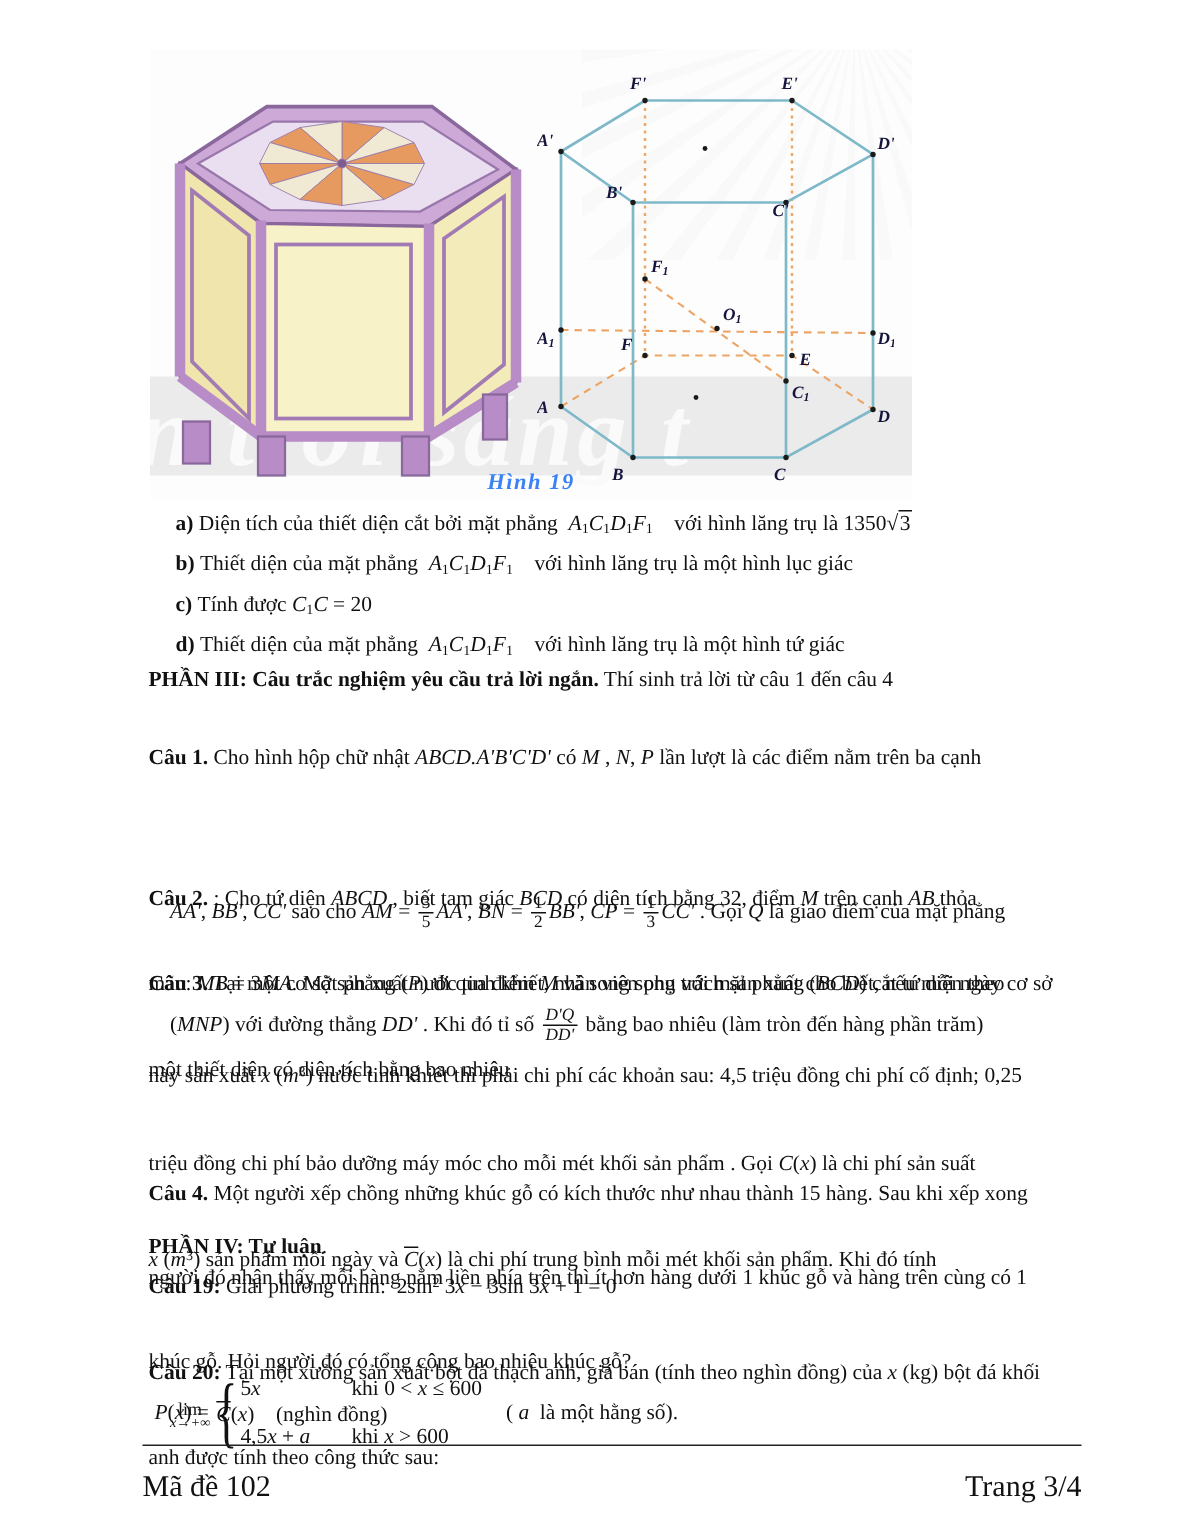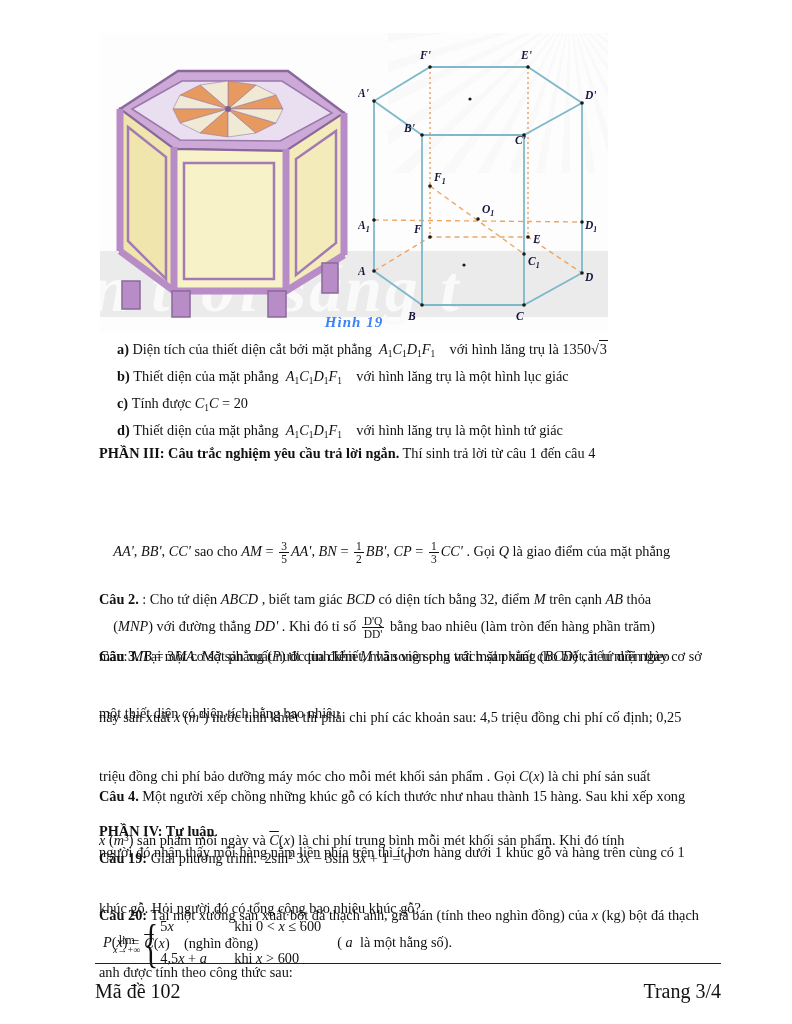--- a/index.html
+++ b/index.html
@@ -21,21 +21,21 @@
   .ind{left:117px;}
   .ln{white-space:pre;line-height:23px;height:23px;}
   .ln.t38{height:38px;line-height:38px;}
   .ln.t40{height:40px;line-height:40px;}
   .ln.t28{height:28px;line-height:28px;}
   .ln.t27{height:27px;line-height:27px;}
   .ln.t22{height:22px;line-height:22px;}
   .frac{display:inline-flex;flex-direction:column;align-items:center;vertical-align:middle;
         font-size:11.5px;line-height:1.05;margin:0 2px;}
   .frac .fnum{border-bottom:1px solid #111;padding:0 2px;}
-  .frac.ifrac{}
+  .frac.ifrac{font-style:italic;}
   .lim{display:inline-flex;flex-direction:column;align-items:center;vertical-align:middle;
        line-height:1;margin-right:4px;}
   .lim .limtop{font-size:12px;}
   .lim .limbot{font-size:9.5px;font-style:italic;}
   
   .pw{position:absolute;left:103px;top:916px;display:flex;align-items:center;white-space:pre;}
   .pw .brace{display:inline-block;font-size:30px;font-weight:400;transform:scaleY(1.75);
              margin:0 2px 0 1px;color:#111;}
   .pwrows{display:flex;flex-direction:column;gap:11px;}
   .pwrow{display:flex;line-height:21px;height:21px;}
@@ -181,20 +181,21 @@
 </div>
 
 <div class="blk ind ln" style="top:338px"><span class="s-b">a) </span><span class="s-r">Diện tích của thiết diện cắt bởi mặt phẳng  </span><span class="s-i">A</span><span class="s-sub">1</span><span class="s-i">C</span><span class="s-sub">1</span><span class="s-i">D</span><span class="s-sub">1</span><span class="s-i">F</span><span class="s-sub">1</span><span class="s-r">    với hình lăng trụ là 1350</span><span class="s-r">√</span><span class="s-sq">3</span></div>
 <div class="blk ind ln" style="top:365px"><span class="s-b">b) </span><span class="s-r">Thiết diện của mặt phẳng  </span><span class="s-i">A</span><span class="s-sub">1</span><span class="s-i">C</span><span class="s-sub">1</span><span class="s-i">D</span><span class="s-sub">1</span><span class="s-i">F</span><span class="s-sub">1</span><span class="s-r">    với hình lăng trụ là một hình lục giác</span></div>
 <div class="blk ind ln" style="top:392px"><span class="s-b">c) </span><span class="s-r">Tính được </span><span class="s-i">C</span><span class="s-sub">1</span><span class="s-i">C</span><span class="s-r"> = 20</span></div>
 <div class="blk ind ln" style="top:419px"><span class="s-b">d) </span><span class="s-r">Thiết diện của mặt phẳng  </span><span class="s-i">A</span><span class="s-sub">1</span><span class="s-i">C</span><span class="s-sub">1</span><span class="s-i">D</span><span class="s-sub">1</span><span class="s-i">F</span><span class="s-sub">1</span><span class="s-r">    với hình lăng trụ là một hình tứ giác</span></div>
 
 <div class="blk ln" style="top:442px"><span class="s-b">PHẦN III: Câu trắc nghiệm yêu cầu trả lời ngắn.</span><span class="s-r"> Thí sinh trả lời từ câu 1 đến câu 4</span></div>
 
 <div class="blk" style="top:460px">
+  <div class="ln"><span class="s-b">Câu 1.</span><span class="s-r"> Cho hình hộp chữ nhật </span><span class="s-i">ABCD.A'B'C'D'</span><span class="s-r"> có </span><span class="s-i">M</span><span class="s-r"> , </span><span class="s-i">N</span><span class="s-r">, </span><span class="s-i">P</span><span class="s-r"> lần lượt là các điểm nằm trên ba cạnh</span></div>
   <div class="ln t38">
     <span><span class="s-i">AA'</span><span class="s-r">, </span><span class="s-i">BB'</span><span class="s-r">, </span><span class="s-i">CC'</span><span class="s-r"> sao cho </span><span class="s-i">AM</span><span class="s-r"> = </span></span><span class="frac"><span class="fnum">3</span><span class="fden">5</span></span><span><span class="s-i">AA'</span><span class="s-r">, </span><span class="s-i">BN</span><span class="s-r"> = </span></span><span class="frac"><span class="fnum">1</span><span class="fden">2</span></span><span><span class="s-i">BB'</span><span class="s-r">, </span><span class="s-i">CP</span><span class="s-r"> = </span></span><span class="frac"><span class="fnum">1</span><span class="fden">3</span></span><span><span class="s-i">CC'</span><span class="s-r"> . Gọi </span><span class="s-i">Q</span><span class="s-r"> là giao điểm của mặt phẳng</span></span>
   </div>
   <div class="ln t40">
     <span><span class="s-r">(</span><span class="s-i">MNP</span><span class="s-r">)</span><span class="s-r"> với đường thẳng </span><span class="s-i">DD'</span><span class="s-r"> . Khi đó tỉ số </span></span><span class="frac ifrac"><span class="fnum">D'Q</span><span class="fden">DD'</span></span><span><span class="s-r"> bằng bao nhiêu (làm tròn đến hàng phần trăm)</span></span>
   </div>
 </div>
 
 <div class="blk" style="top:554px">
   <div class="ln"><span class="s-b">Câu 2.</span><span class="s-r"> : Cho tứ diện </span><span class="s-i">ABCD</span><span class="s-r"> , biết tam giác </span><span class="s-i">BCD</span><span class="s-r"> có diện tích bằng 32, điểm </span><span class="s-i">M</span><span class="s-r"> trên cạnh </span><span class="s-i">AB</span><span class="s-r"> thỏa</span></div>
@@ -216,21 +217,21 @@
   <div class="ln t22"><span class="s-b">Câu 4.</span><span class="s-r"> Một người xếp chồng những khúc gỗ có kích thước như nhau thành 15 hàng. Sau khi xếp xong</span></div>
   <div class="ln t22"><span class="s-r">người đó nhận thấy mỗi hàng nằm liền phía trên thì ít hơn hàng dưới 1 khúc gỗ và hàng trên cùng có 1</span></div>
   <div class="ln t22"><span class="s-r">khúc gỗ. Hỏi người đó có tổng cộng bao nhiêu khúc gỗ?</span></div>
 </div>
 
 <div class="blk ln" style="top:820px"><span class="s-b">PHẦN IV: Tự luận</span><span class="s-r">.</span></div>
 
 <div class="blk ln" style="top:845px"><span class="s-b">Câu 19:</span><span class="s-r"> Giải phương trình:  2sin</span><span class="s-sup">2</span><span class="s-r"> 3</span><span class="s-i">x</span><span class="s-r"> − 3sin 3</span><span class="s-i">x</span><span class="s-r"> + 1 = 0</span></div>
 
 <div class="blk" style="top:870px">
-  <div class="ln"><span class="s-b">Câu 20:</span><span class="s-r"> Tại một xưởng sản xuất bột đá thạch anh, giá bán (tính theo nghìn đồng) của </span><span class="s-i">x</span><span class="s-r"> (kg) bột đá thạch</span></div>
+  <div class="ln"><span class="s-b">Câu 20:</span><span class="s-r"> Tại một xưởng sản xuất bột đá thạch anh, giá bán (tính theo nghìn đồng) của </span><span class="s-i">x</span><span class="s-r"> (kg) bột đá khối</span></div>
   <div class="ln"><span class="s-r">anh được tính theo công thức sau:</span></div>
 </div>
 
 <div class="pw">
   <span><span class="s-i">P</span><span class="s-r">(</span><span class="s-i">x</span><span class="s-r">) = </span></span>
   <span class="brace">{</span>
   <div class="pwrows">
     <div class="pwrow">
       <span class="expr"><span class="s-r">5</span><span class="s-i">x</span></span>
       <span><span class="s-r">khi 0 &lt; </span><span class="s-i">x</span><span class="s-r"> ≤ 600</span></span>

